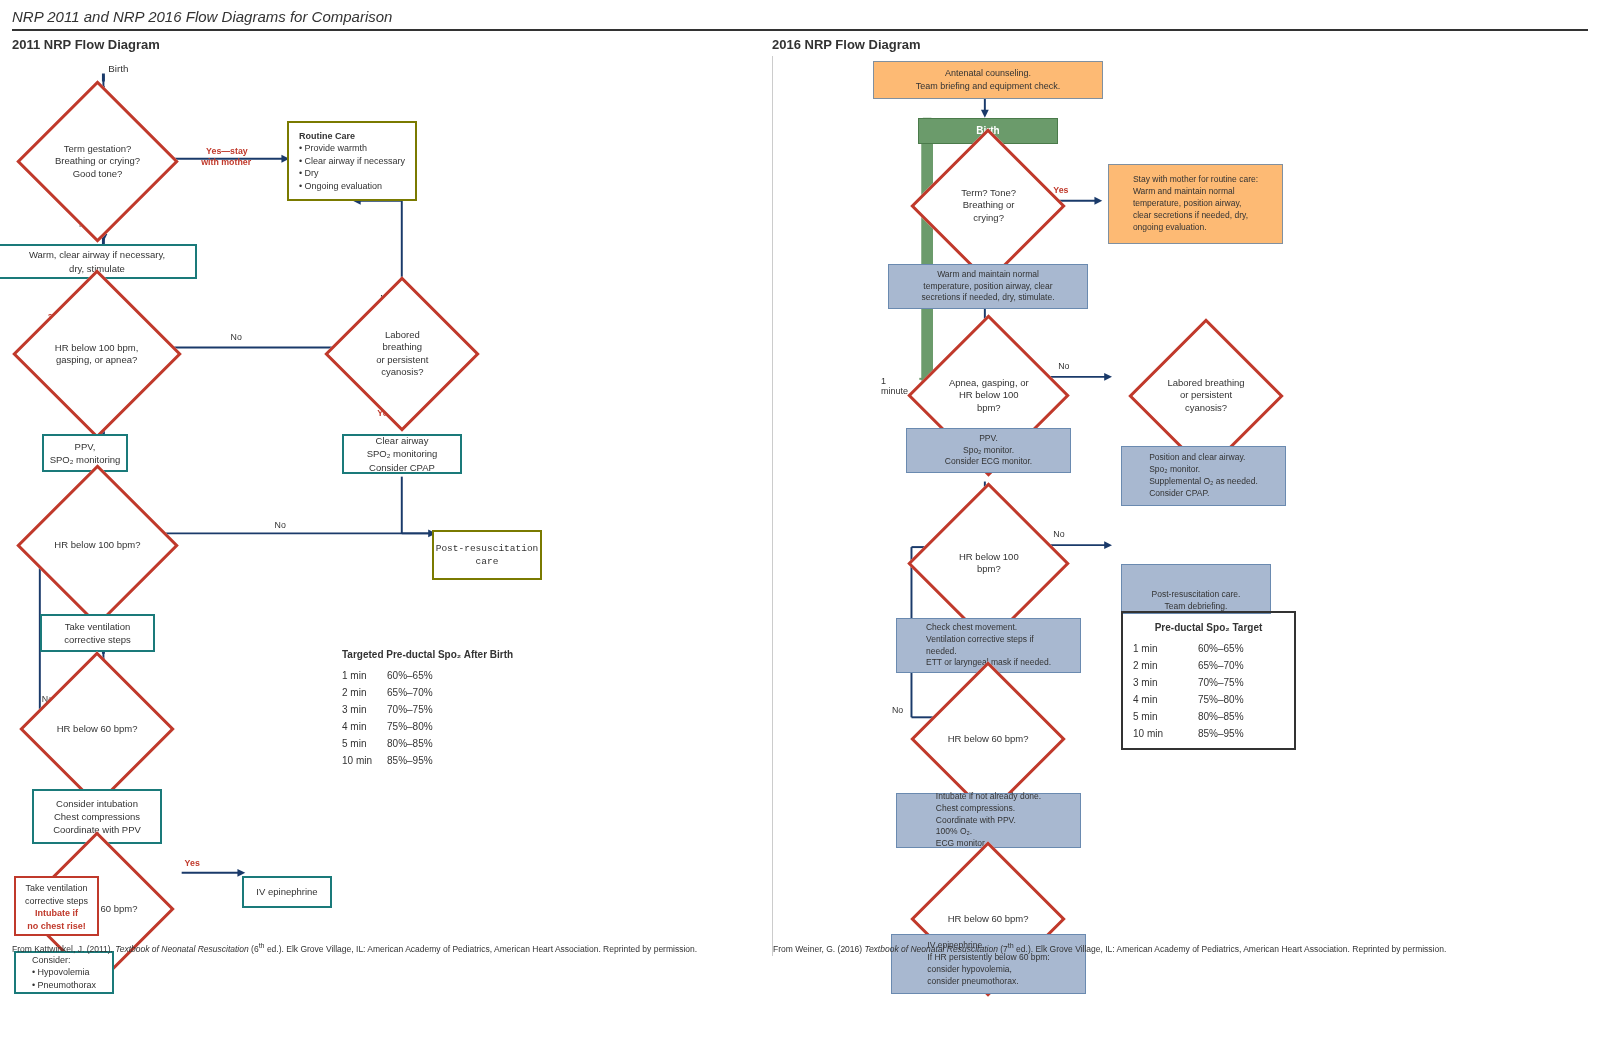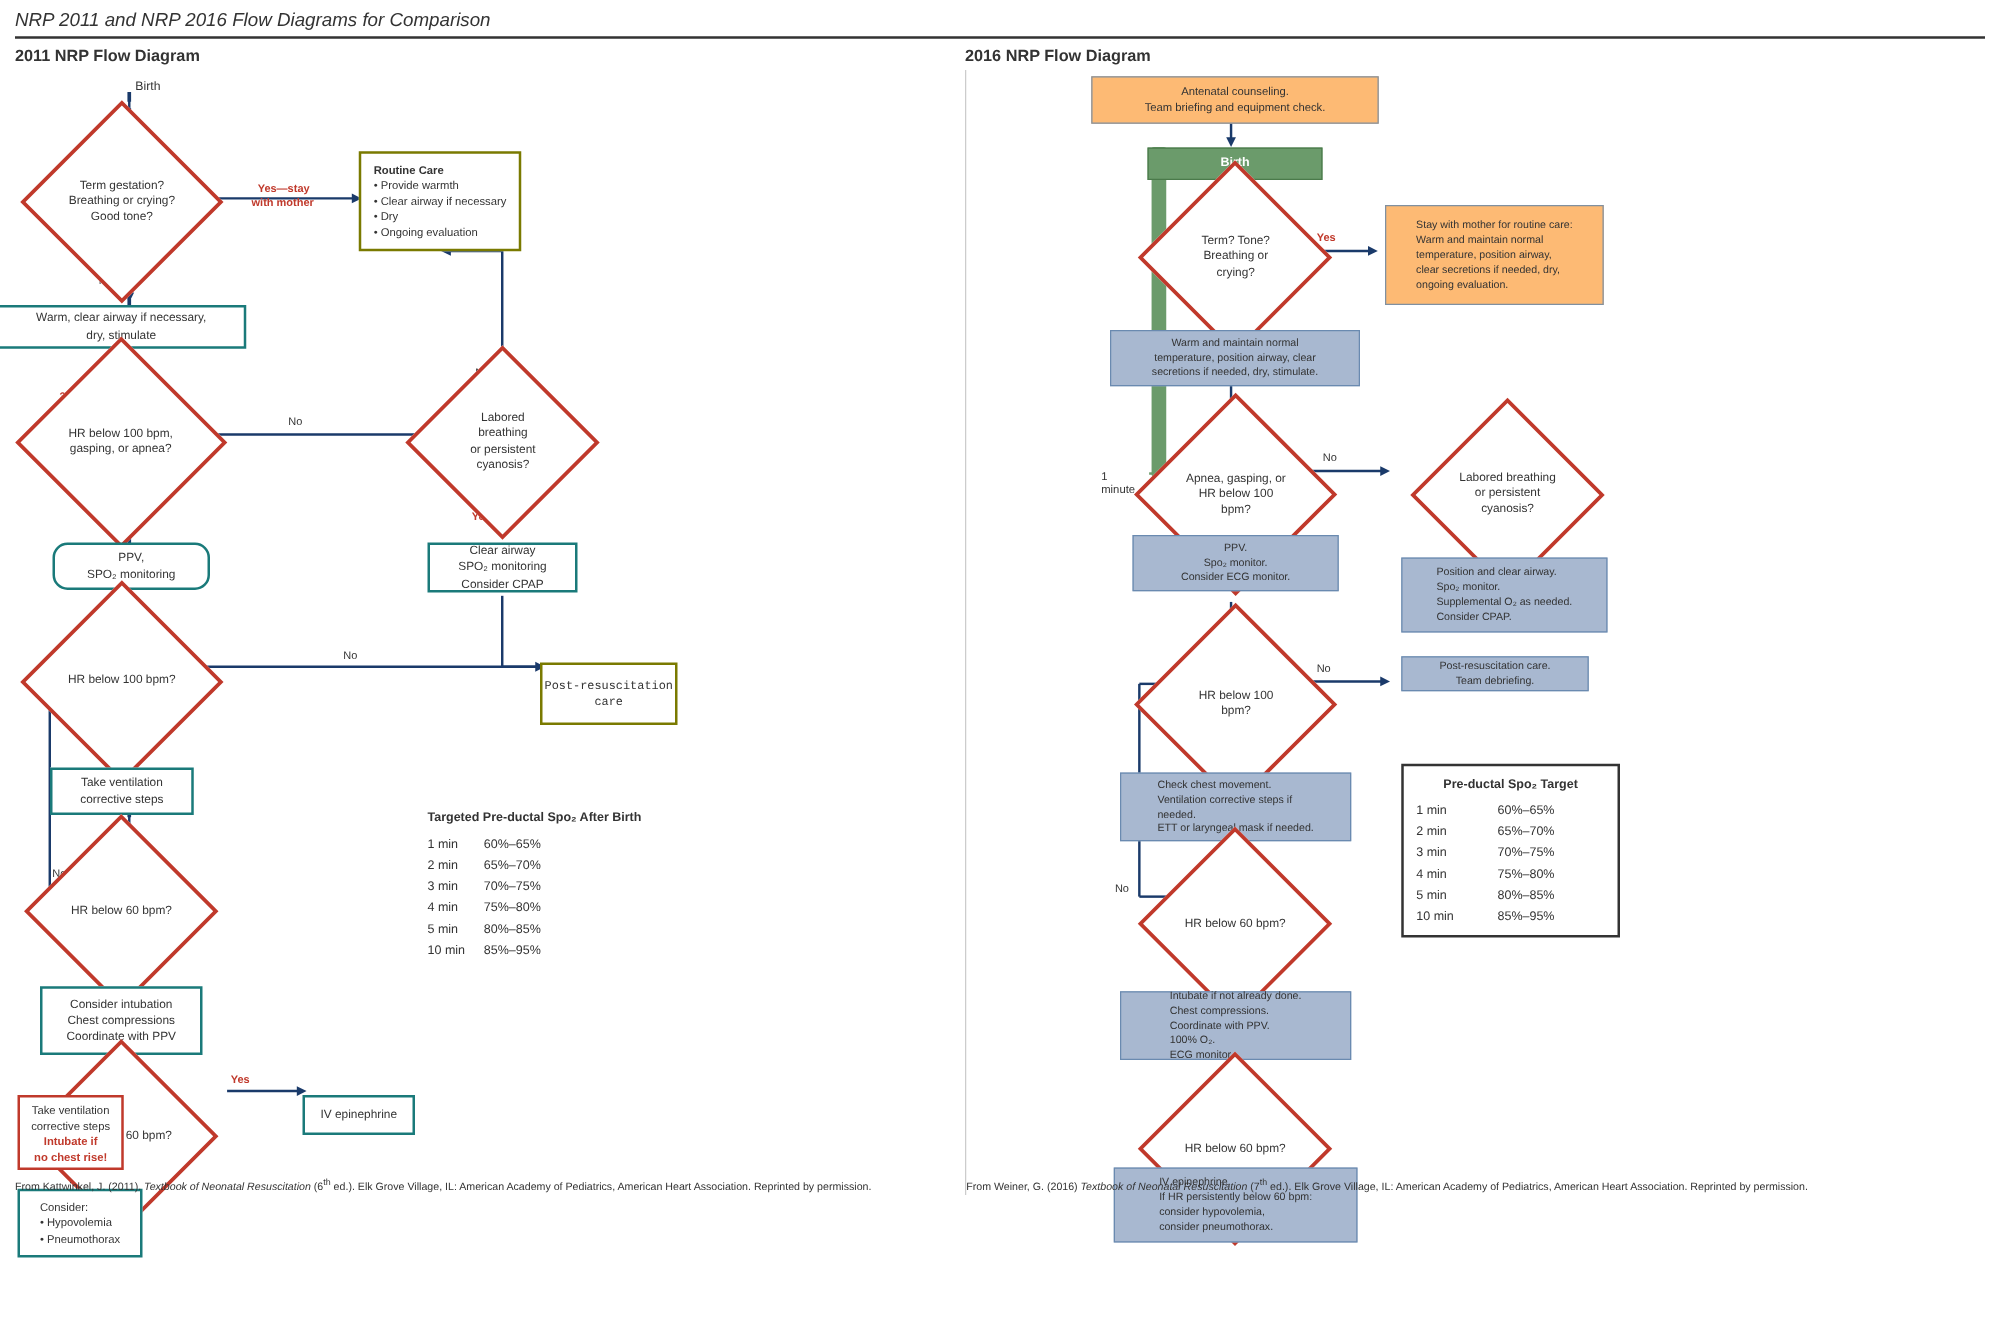--- a/index.html
+++ b/index.html
@@ -272,21 +272,21 @@
       </div>
 
       <div class="diamond diamond-red" style="width:110px; height:110px; left:335px; top:243px;">
         <div class="diamond-inner">Labored<br>breathing<br>or persistent<br>cyanosis?</div>
       </div>
 
       <div class="rect-box rect-teal" style="width:120px; height:40px; left:330px; top:378px;">
         <span>Clear airway<br>SPO₂ monitoring<br>Consider CPAP</span>
       </div>
 
-      <div class="rect-box rect-teal" style="width:126px; height:38px; left:30px; top:378px;border-radius:12px;">
+      <div class="rect-box rect-teal" style="width:86px; height:38px; left:30px; top:378px;">
         <span>PPV,<br>SPO₂ monitoring</span>
       </div>
 
       <div class="diamond diamond-red" style="width:115px; height:115px; left:28px; top:432px;">
         <div class="diamond-inner">HR below 100 bpm?</div>
       </div>
 
       <div class="rect-box rect-olive" style="width:110px; height:50px; left:420px; top:474px;font-family:Liberation Mono, monospace;">
         <span>Post-resuscitation<br>care</span>
       </div>
@@ -309,21 +309,21 @@
 
       <div class="rect-box rect-teal" style="width:90px; height:32px; left:230px; top:820px;">
         <span>IV epinephrine</span>
       </div>
 
       <div class="ventilation-box" style="left:2px; top:820px; width:85px; height:60px;">
         <span>Take ventilation<br>corrective steps</span><br>
         <span class="vent-red">Intubate if<br>no chest rise!</span>
       </div>
 
-      <div class="rect-box rect-teal" style="width:100px; height:55px; left:2px; top:895px; text-align:left; padding:3px; font-size:9px;">
+      <div class="rect-box rect-teal" style="width:100px; height:43px; left:2px; top:895px; text-align:left; padding:3px; font-size:9px;">
         <span>Consider:<br>• Hypovolemia<br>• Pneumothorax</span>
       </div>
 
       <div class="spo2-table" style="left:330px; top:590px;">
         <div class="spo2-title">Targeted Pre-ductal Spo₂
 After Birth</div>
         <table style="margin-top:4px; font-size:10px; border-collapse:collapse;">
           <tbody>
               <tr>
             <td style="padding-right:15px;">1 min</td>
@@ -462,21 +462,21 @@
       </div>
 
       <div class="rect-box rect-blue-fill" style="width:165px; height:45px; left:133px; top:372px; font-size:8.5px;">
         <span>PPV.<br>Spo₂ monitor.<br>Consider ECG monitor.</span>
       </div>
 
       <div class="diamond diamond-red" style="width:115px; height:115px; left:158px; top:450px;">
         <div class="diamond-inner">HR below 100<br>bpm?</div>
       </div>
 
-      <div class="rect-box rect-blue-fill" style="width:150px; height:28px; left:348px; top:469px; font-size:8.5px;">
+      <div class="rect-box rect-blue-fill" style="width:150px; height:50px; left:348px; top:508px; font-size:8.5px;align-items:flex-end;">
         <span>Post-resuscitation care.<br>Team debriefing.</span>
       </div>
 
       <div class="rect-box rect-blue-fill" style="width:185px; height:55px; left:123px; top:562px; font-size:8.5px; text-align:left; padding:4px;">
         <span>Check chest movement.<br>Ventilation corrective steps if<br>needed.<br>ETT or laryngeal mask if needed.</span>
       </div>
 
       <div class="spo2-table-right" style="left:348px; top:555px; width:175px;">
         <div class="spo2-title">Pre-ductal Spo₂ Target</div>
         <table style="margin-top:4px; font-size:10px; border-collapse:collapse; width:100%;">

